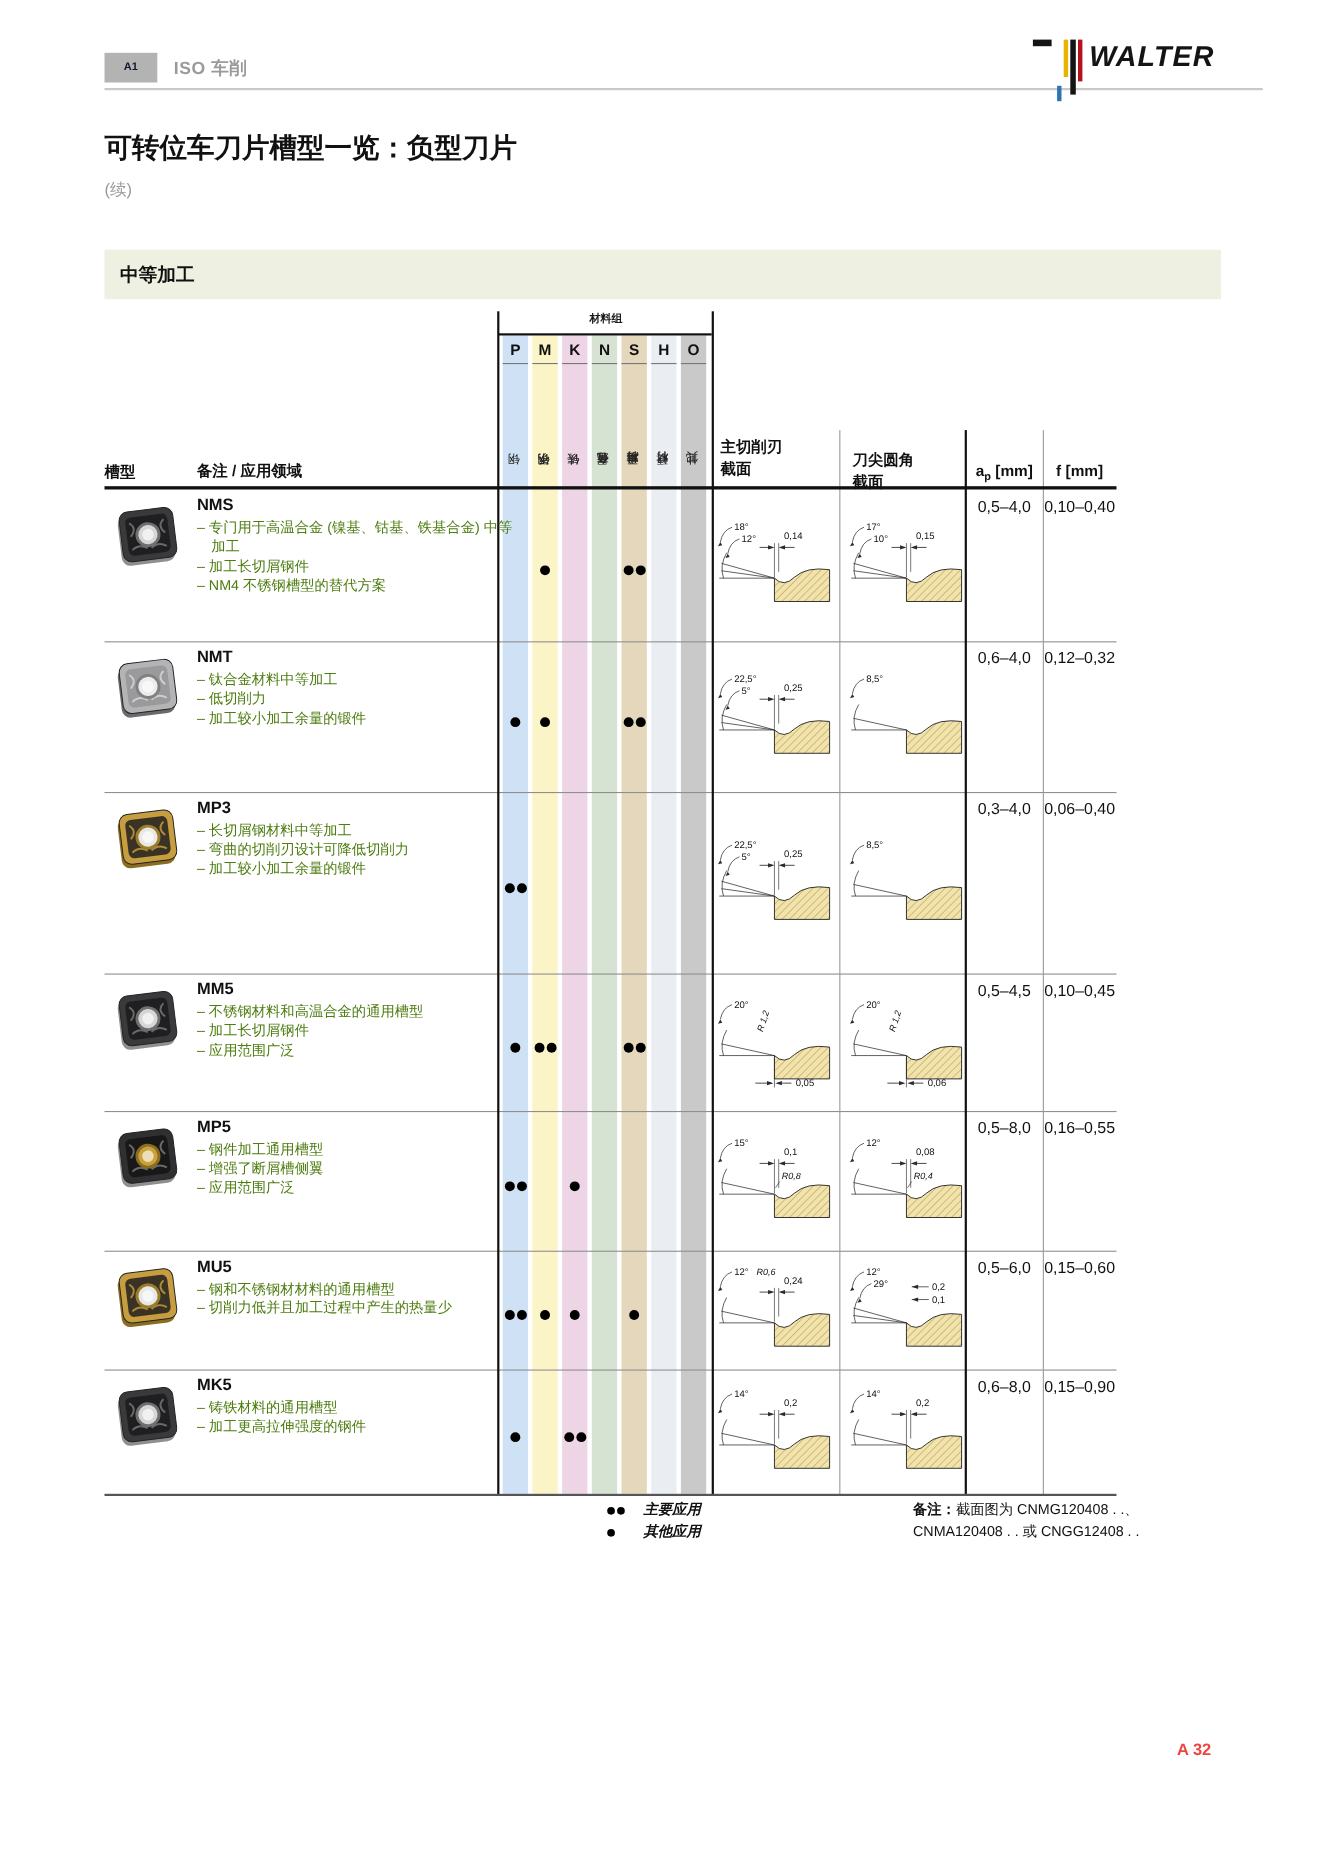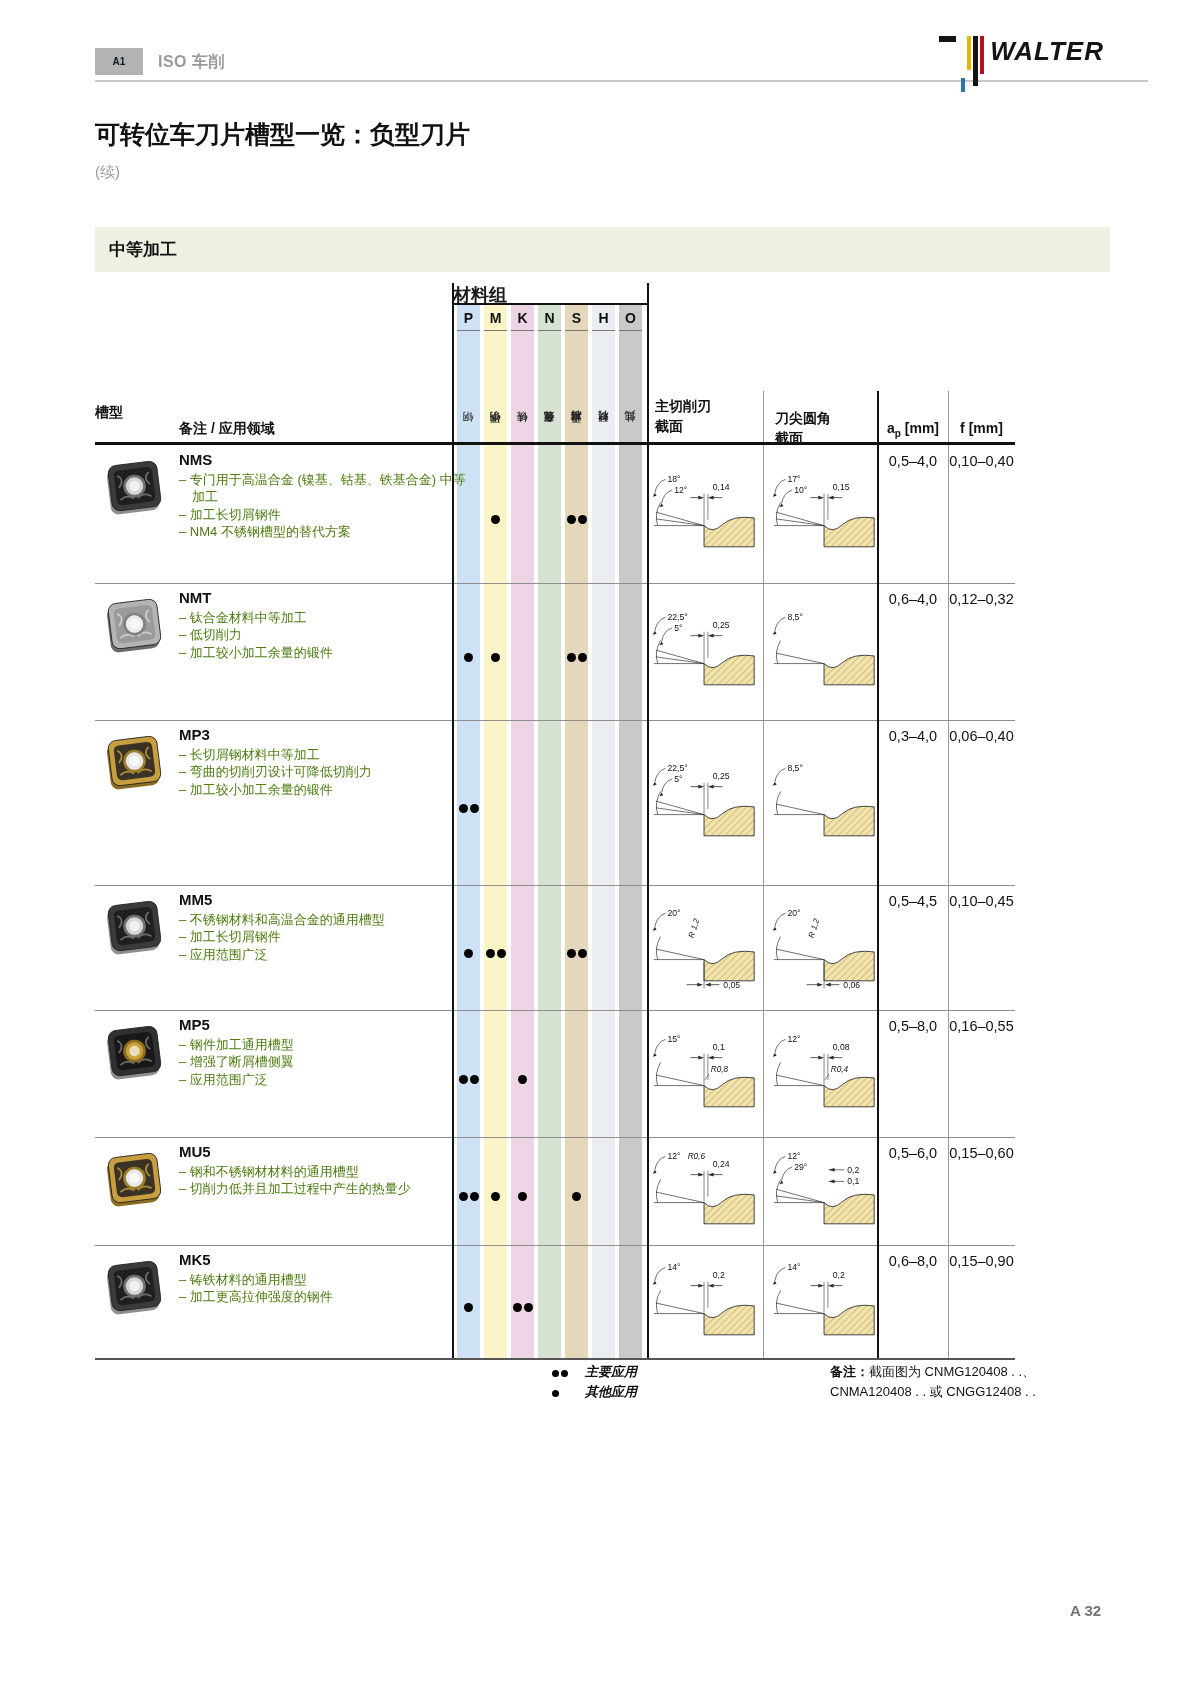--- a/index.html
+++ b/index.html
@@ -24,30 +24,30 @@
   
   #title{left:95px;top:118px;font-size:25px;font-weight:bold;color:#111;}
   #subtitle{left:95px;top:163px;font-size:15px;color:#9b9b9b;}
 
   
   #band{left:95px;top:227px;width:1015px;height:45px;background:#eef0e2;}
   #band-label{padding-left:14px;line-height:45px;font-size:17px;font-weight:bold;color:#111;}
 
   
   #table{left:95px;top:283px;width:920px;height:1079px;}
-  #matgroup-label{left:358px;top:0;width:196px;text-align:left;font-size:18px;font-weight:bold;z-index:5;}
+  #matgroup-label{left:358px;top:0;width:196px;text-align:center;font-size:10px;font-weight:bold;z-index:5;}
   #matgroup-rule{left:358px;top:20px;width:194px;height:2px;background:#111;z-index:5;}
   .strip{position:absolute;top:22px;height:1053px;width:23px;z-index:2;}
   .mat-letter{position:absolute;top:22px;height:26px;width:23px;text-align:center;line-height:26px;
     font-weight:bold;font-size:14px;color:#111;border-bottom:1px solid #777;box-sizing:border-box;z-index:4;}
   .mat-name{position:absolute;width:23px;top:54px;height:94px;display:flex;flex-direction:column;
     justify-content:flex-end;align-items:center;z-index:4;}
   .mat-name span{writing-mode:vertical-rl;transform:rotate(180deg);font-size:11px;color:#222;line-height:1;}
   .colhead{position:absolute;font-size:14px;font-weight:bold;color:#111;z-index:5;}
-  #hd-slot{left:0;top:121px;}
+  #hd-slot{left:0;top:138px;}
   #hd-notes{left:84px;top:137px;}
   #hd-edge{left:560px;top:113px;line-height:20px;}
   #hd-corner{left:680px;top:113px;line-height:20px;margin-top:12px;}
   #hd-ap{left:783px;top:137px;width:70px;text-align:center;}
   #hd-f{left:853px;top:137px;width:67px;text-align:center;}
   #hd-ap sub{font-size:10px;}
   .vline{position:absolute;width:2px;background:#111;z-index:4;}
   .vline.thin{width:1px;background:#999;}
   #vl1{left:357px;top:0;height:1077px;}
   #vl2{left:552px;top:0;height:1077px;}
@@ -73,21 +73,21 @@
   .apf.ap{left:783px;width:70px;}
   .apf.fv{left:853px;width:67px;}
 
   
   #legend{left:551px;top:1362px;font-size:13px;color:#111;}
   .legend-row{display:flex;align-items:center;height:20px;}
   .legend-dots{width:26px;}
   .legend-label{margin-left:8px;font-weight:600;font-style:italic;}
   #note{left:830px;top:1362px;font-size:13px;line-height:20px;color:#111;white-space:nowrap;}
   #note b{font-weight:bold;}
-  #pagenum{left:1070px;top:1582px;font-size:15px;font-weight:bold;color:#737373;margin-top:20px;}
+  #pagenum{left:1070px;top:1582px;font-size:15px;font-weight:bold;color:#ef4444;}
 </style>
 </head>
 <body>
 
 <div id="page">
 
   <div class="abs" id="hdr-badge">A1</div>
   <div class="abs" id="hdr-section">ISO 车削</div>
   <div class="abs" id="hdr-rule"></div>
   <div class="abs" id="logo">

